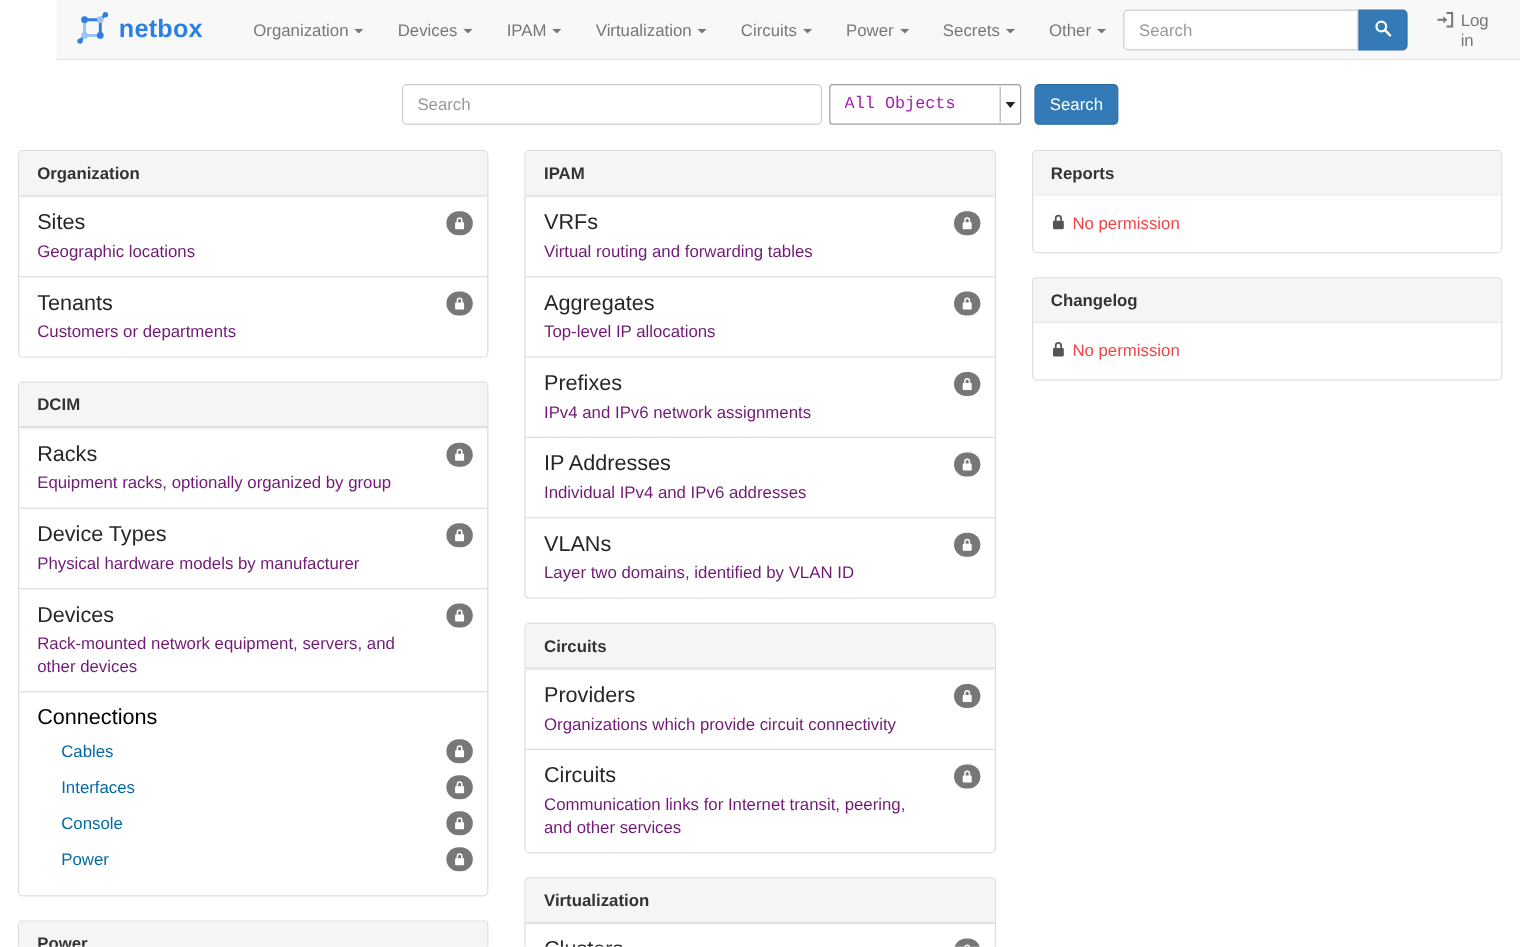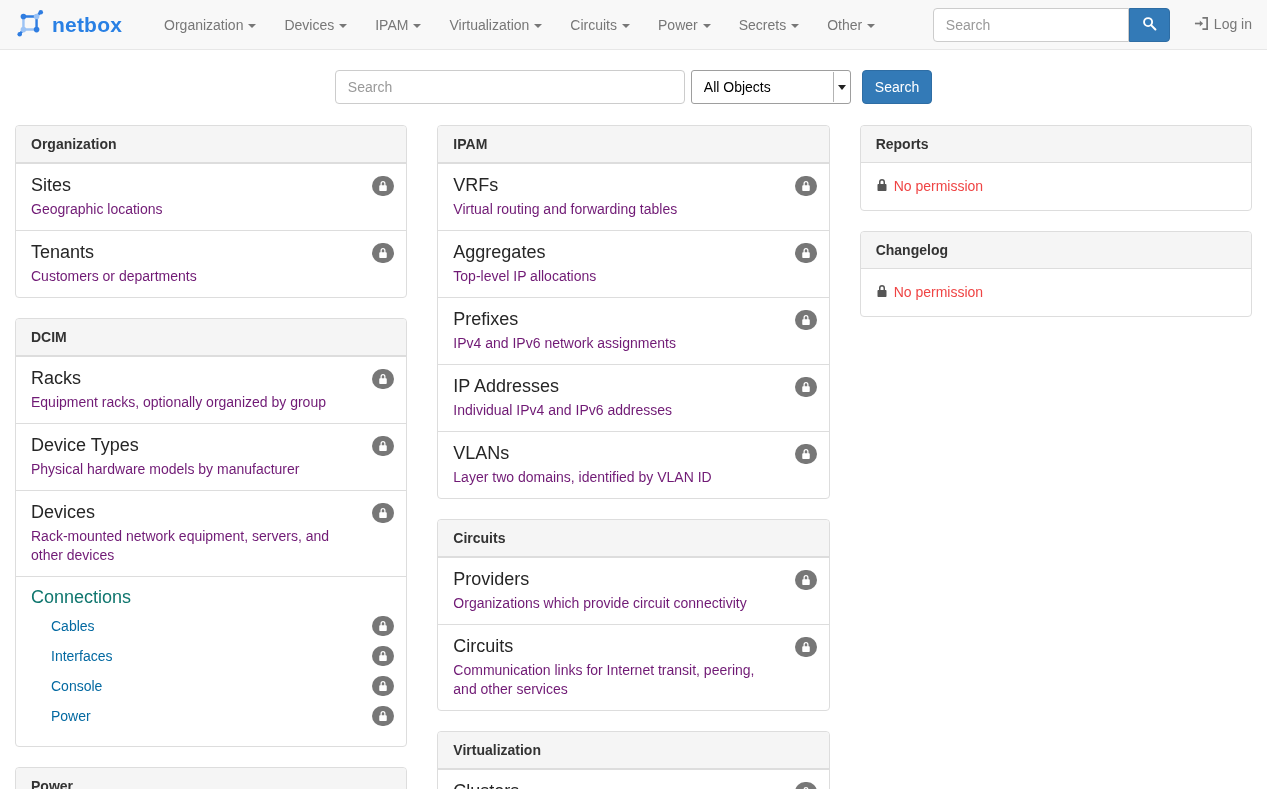--- a/index.html
+++ b/index.html
@@ -1,21 +1,21 @@
 <!DOCTYPE html>
 <html><head>
 <meta charset="utf-8">
 <style>
   * { margin:0; padding:0; box-sizing:border-box; }
   html,body { width:1267px; height:789px; overflow:hidden; background:#fff;
     font-family:"Liberation Sans","DejaVu Sans",sans-serif; font-size:14px; color:#333; }
 
   
   .navbar { height:50px; background:#f8f8f8; border-bottom:1px solid #e7e7e7;
-    display:flex; align-items:center; padding:0 15px; }
+    display:flex; align-items:center; padding:0 15px;margin-left:47px; }
   .brand { display:flex; align-items:center; gap:7px; padding:0 10px 0 0; cursor:pointer; }
   .brand-text { font-size:21px; font-weight:bold; color:#2980e4; letter-spacing:.2px; }
   .nav-menu { display:flex; list-style:none; margin-left:18px; }
   .nav-menu li { display:flex; }
   .nav-link { color:#777; padding:15px 14px; line-height:20px; cursor:pointer; white-space:nowrap; }
   .caret { display:inline-block; width:0; height:0; margin-left:5px; vertical-align:middle;
     border-top:4px dashed #777; border-left:4px solid transparent; border-right:4px solid transparent; }
   .nav-right { margin-left:auto; display:flex; align-items:center; }
   .nav-search { display:flex; }
   .nav-search input { width:196px; height:34px; border:1px solid #ccc; border-radius:4px 0 0 4px;
@@ -27,42 +27,42 @@
   .login { display:flex; gap:5px; color:#777; margin-left:24px; cursor:pointer; padding:15px 0; }
 
   
   .search-row { display:flex; justify-content:center; align-items:center; margin-top:20px; }
   .search-row input.big-search { width:350px; height:34px; border:1px solid #ccc; border-radius:4px;
     padding:6px 12px; font-size:14px; color:#555; outline:none; }
   .search-row input.big-search::placeholder { color:#999; }
   .select-wrap { position:relative; width:160px; height:34px; margin-left:6px;
     border:1px solid #9e9e9e; border-radius:3px; background:#fff; }
   .select-wrap select { -webkit-appearance:none; appearance:none; width:100%; height:100%;
-    border:none; background:transparent; font-size:14px; color:#000000; padding:0 24px 0 12px; outline:none;
-    font-family:Liberation Sans, sans-serif; }
+    border:none; background:transparent; font-size:14px; color:#a21caf; padding:0 24px 0 12px; outline:none;
+    font-family:Liberation Mono, monospace; }
   .select-arrow { position:absolute; right:0; top:1px; bottom:1px; width:17px;
     border-left:1px solid #b3b3b3; display:flex; align-items:center; justify-content:center; pointer-events:none; }
   .select-arrow:before { content:""; width:0; height:0; border-top:5px solid #222;
     border-left:4px solid transparent; border-right:4px solid transparent; }
   .search-submit { height:34px; margin-left:11px; padding:6px 12px; border-radius:4px; font-size:14px; }
 
   
   .content { display:grid; grid-template-columns:repeat(3,1fr); gap:30px; padding:0 15px; margin-top:21px; }
 
   .panel { border:1px solid #ddd; border-radius:4px; background:#fff; margin-bottom:20px; overflow:hidden; }
   .panel-heading { background:#f5f5f5; border-bottom:1px solid #ddd; padding:10px 15px;
     font-weight:bold; color:#333; border-radius:3px 3px 0 0; }
   .list-item { position:relative; padding:10px 15px 11px; border-top:1px solid #ddd; }
   .list-item:first-child { border-top:none; }
   .item-title { font-size:18px; line-height:22px; color:#262626; margin-bottom:4px; cursor:pointer; display:inline-block; }
   .item-desc { font-size:14px; color:#701a75; line-height:19px; padding-right:40px; }
   .lock-badge { position:absolute; right:12px; top:12px; width:22px; height:20px; border-radius:10px;
     background:#777; display:flex; align-items:center; justify-content:center; }
 
-  .group-title { font-size:18px; color:#0f766e; margin-bottom:3px; }
+  .group-title { font-size:18px; color:#000000; margin-bottom:3px; }
   .group-links { padding:0 0 4px 20px; }
   .group-row { position:relative; height:30px; display:flex; align-items:center; }
   .group-row .link { color:#0369a1; cursor:pointer; }
   .group-row .lock-badge { top:5px; right:-3px; }
 
   .panel-body { padding:15px; color:#ef4444; display:flex; align-items:flex-start; gap:6px; }
 </style>
 </head>
 <body>
 

